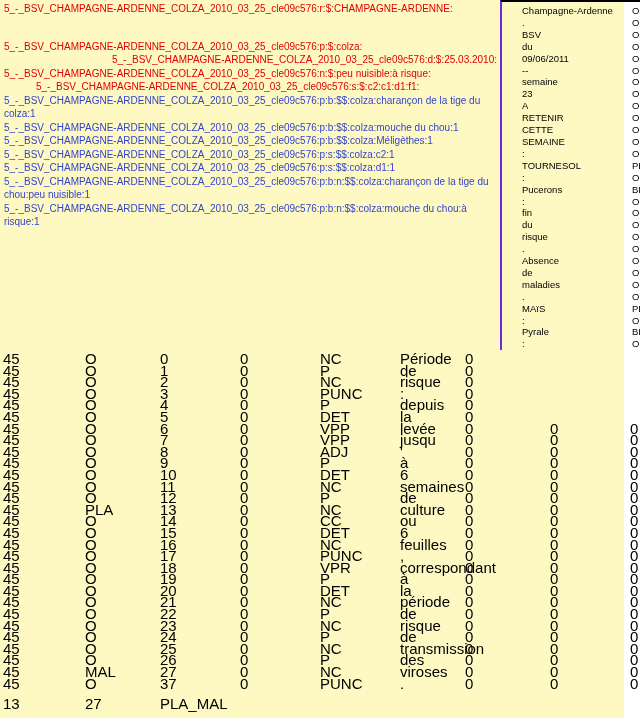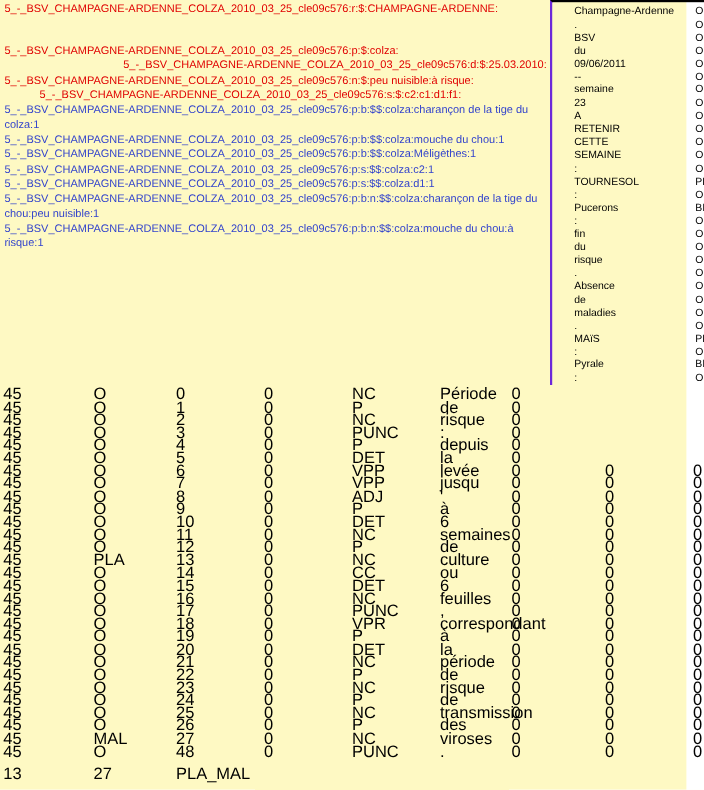--- a/index.html
+++ b/index.html
@@ -504,21 +504,21 @@
           <span class="tcell">0</span>
           <span class="tcell">NC</span>
           <span class="tcell">viroses</span>
           <span class="tcell">0</span>
           <span class="tcell">0</span>
           <span class="tcell">0</span>
         </div>
         <div class="trow">
           <span class="tcell">45</span>
           <span class="tcell">O</span>
-          <span class="tcell">48</span>
+          <span class="tcell">37</span>
           <span class="tcell">0</span>
           <span class="tcell">PUNC</span>
           <span class="tcell">.</span>
           <span class="tcell">0</span>
           <span class="tcell">0</span>
           <span class="tcell">0</span>
         </div>
       </div>
     <div class="trow footer">
       <span class="tcell">13</span>

